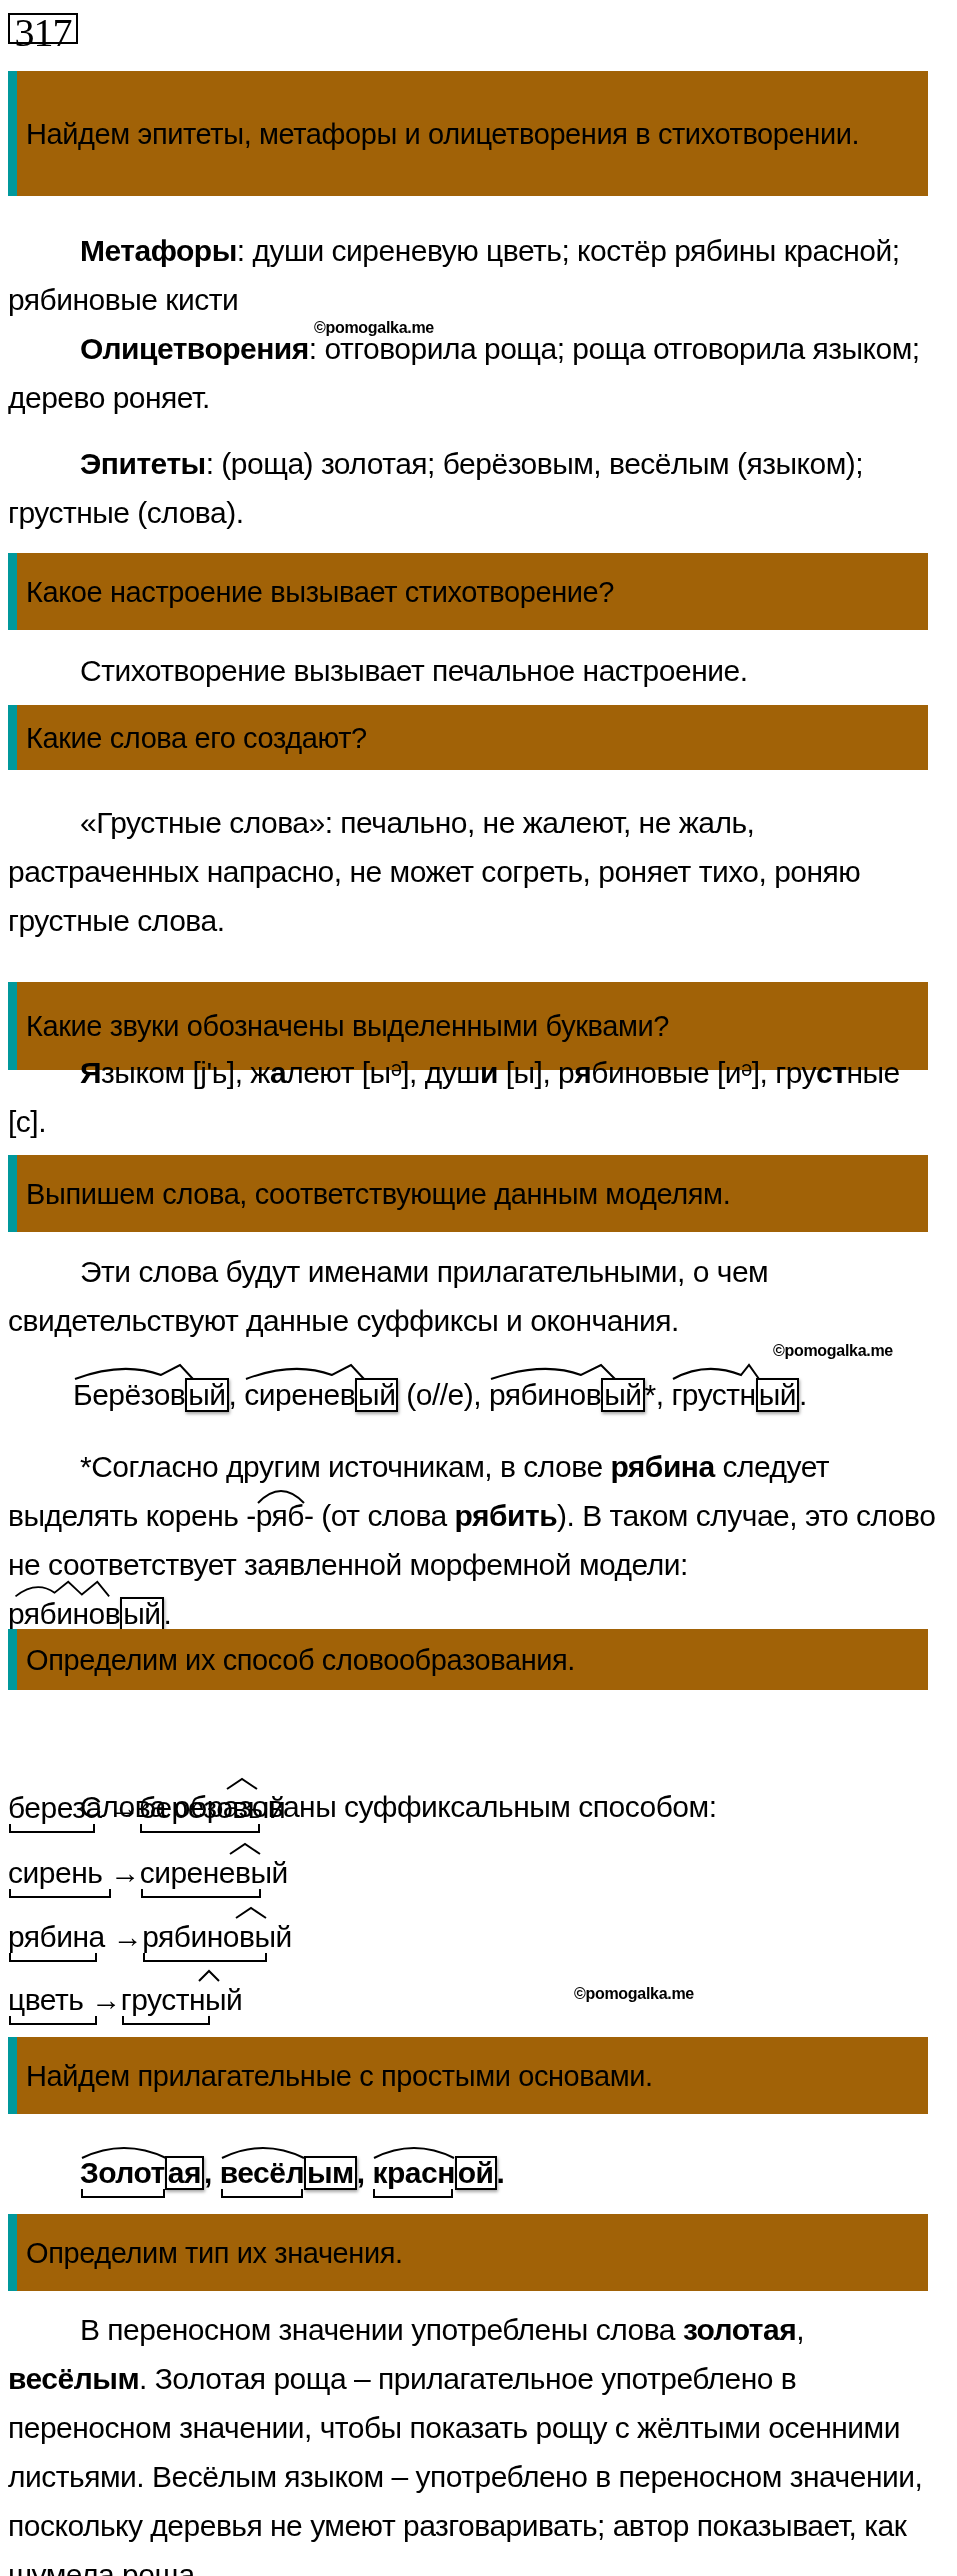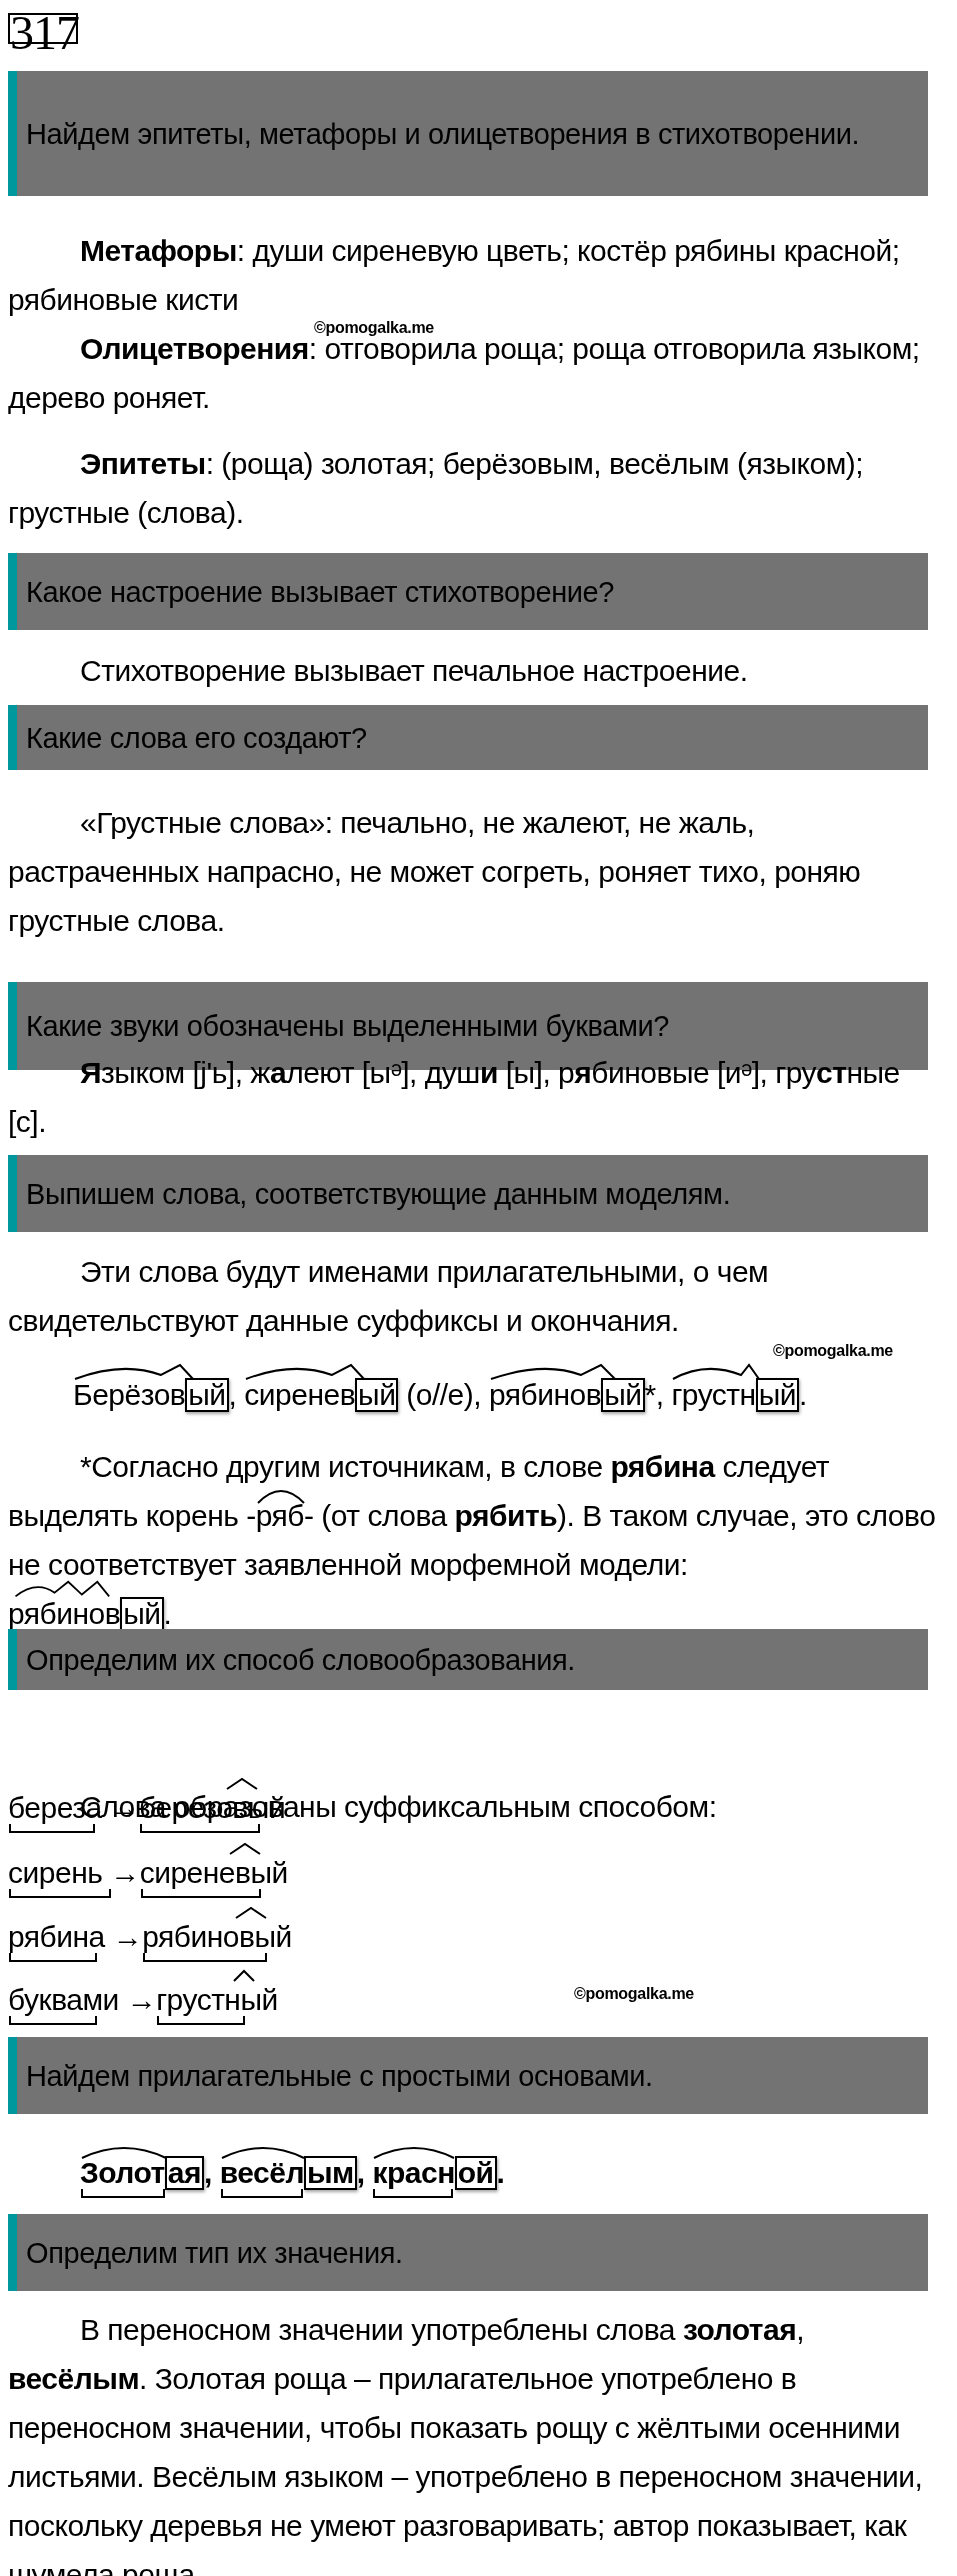--- a/index.html
+++ b/index.html
@@ -4,26 +4,26 @@
 <style>
   html, body { margin: 0; padding: 0; background: #ffffff; }
   body {
     width: 958px; height: 2576px; position: relative; overflow: hidden;
     font-family: "Liberation Sans", "DejaVu Sans", sans-serif;
     color: #000;
   }
   .num-box {
     position: absolute; left: 8px; top: 13px; width: 70px; height: 31px;
     border: 2px solid #000; box-sizing: border-box;
-    font-family: "Liberation Serif", serif; font-size: 48px; line-height: 36px;
+    font-family: "Liberation Serif", serif; font-size: 40px; line-height: 36px;
     text-align: center; letter-spacing: -1px;
   }
   .q {
     position: absolute; left: 8px; width: 920px; box-sizing: border-box;
-    background: #737373; border-left: 9px solid #00989c;
+    background: #a16207; border-left: 9px solid #00989c;
     padding: 0 10px 0 9px; font-size: 29px; line-height: 50px;
     display: flex; flex-direction: column; justify-content: center;
     letter-spacing: -0.4px;
   }
   .p {
     position: absolute; left: 8px; width: 933px; font-size: 30px;
     line-height: 49px; letter-spacing: -0.5px;
   }
   .p .ind { display: inline-block; width: 72px; }
   .wm {
@@ -137,21 +137,21 @@
 <div class="line" style="left:8px;top:1917px;">
   <span class="word"><span>рябина</span><svg class="base" width="90" height="10" viewBox="0 0 90 10">
         <path d="M2 0 L2 8 L88 8 L88 0" fill="none" stroke="#000" stroke-width="2"></path>
       </svg></span> <span>→</span><span class="word"><svg class="arc" style="left:92px;top:-14px" width="34" height="14" viewBox="0 0 34 14">
         <path d="M2 12 L17 2 L32 12" fill="none" stroke="#000" stroke-width="2"></path>
       </svg><span>рябинов</span><svg class="base" width="126" height="10" viewBox="0 0 126 10">
         <path d="M2 0 L2 8 L124 8 L124 0" fill="none" stroke="#000" stroke-width="2"></path>
       </svg></span><span>ый</span>
 </div>
 <div class="line" style="left:8px;top:1980px;">
-  <span class="word"><span>буквами</span><svg class="base" width="90" height="10" viewBox="0 0 90 10">
+  <span class="word"><span>цветь</span><svg class="base" width="90" height="10" viewBox="0 0 90 10">
         <path d="M2 0 L2 8 L88 8 L88 0" fill="none" stroke="#000" stroke-width="2"></path>
       </svg></span> <span>→</span><span class="word"><svg class="arc" style="left:76px;top:-14px" width="24" height="14" viewBox="0 0 24 14">
         <path d="M2 12 L12 2 L22 12" fill="none" stroke="#000" stroke-width="2"></path>
       </svg><span>грустн</span><svg class="base" width="90" height="10" viewBox="0 0 90 10">
         <path d="M2 0 L2 8 L88 8 L88 0" fill="none" stroke="#000" stroke-width="2"></path>
       </svg></span><span>ый</span>
 </div>
 <div class="wm" style="left:559px;top:1985px;">©pomogalka.me</div>
 
 <div class="q" style="top:2037px;height:77px;">

